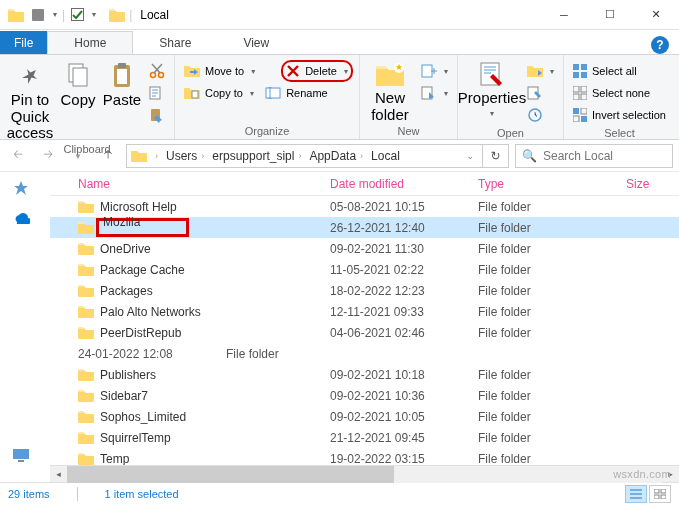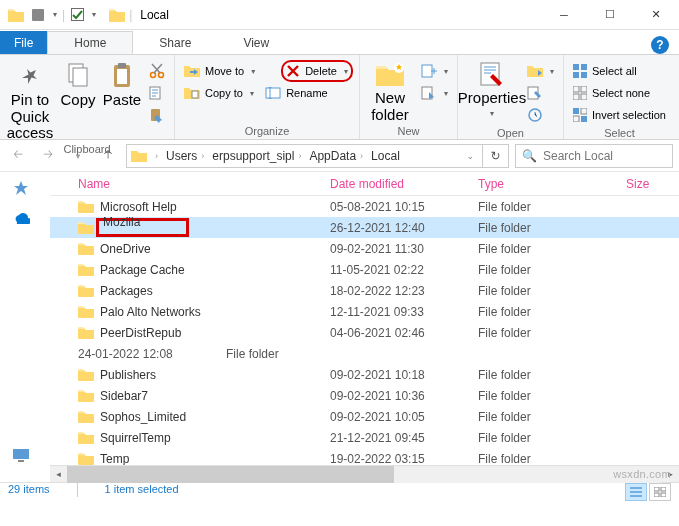--- a/index.html
+++ b/index.html
@@ -57,21 +57,21 @@
 .row .c-name { width:252px; display:flex; align-items:center; gap:6px;}
 .row .c-date { width:148px; color:#555;}
 .row .c-type { width:148px; color:#555;}
 .folder-ico { width:16px; height:13px; }
 .name-red { border:3px solid #d60000; padding:0 46px 12px 4px; margin-left:-4px; height:19px; display:flex; align-items:center;}
 .hscroll { height:17px; border-top:1px solid #e0e0e0; background:#f0f0f0; display:flex; align-items:center;}
 .hscroll .track{flex:1; height:17px; background:#f0f0f0; position:relative;}
 .hscroll .thumb{position:absolute;left:0;top:0;height:17px;width:55%;background:#cdcdcd;}
 .hscroll .arr{width:17px;height:17px;display:flex;align-items:center;justify-content:center;color:#666;font-size:9px;}
 
-.status { height:23px; border-top:1px solid #e0e0e0; display:flex; padding:0 8px; font-size:11px; color:#1979ca; gap:27px;}
+.status { height:23px; border-top:1px solid #e0e0e0; display:flex; align-items:center; padding:0 8px; font-size:11px; color:#1979ca; gap:27px;}
 .status .sep{border-left:1px solid #ccc;height:14px;}
 .status-icons{margin-left:auto;display:flex;gap:2px;}
 .status-icons .b{width:22px;height:18px;border:1px solid #ccc;display:flex;align-items:center;justify-content:center;}
 .status-icons .b.active{background:#cce8ff;border-color:#99c9ef;}
 
 .watermark{position:absolute;right:8px;bottom:46px;font-size:11px;color:#b0b0b0;letter-spacing:0.3px;}
 
 ::-webkit-scrollbar{width:17px;height:17px;}
 ::-webkit-scrollbar-track{background:#f0f0f0;}
 ::-webkit-scrollbar-thumb{background:#cdcdcd;}

